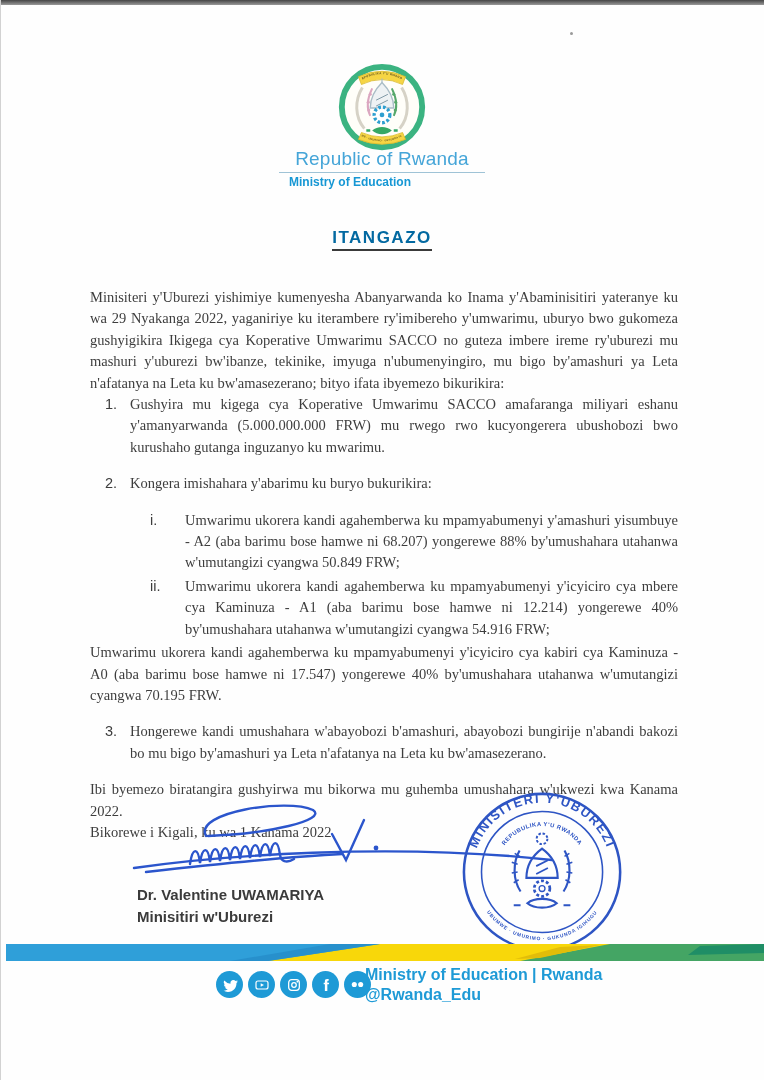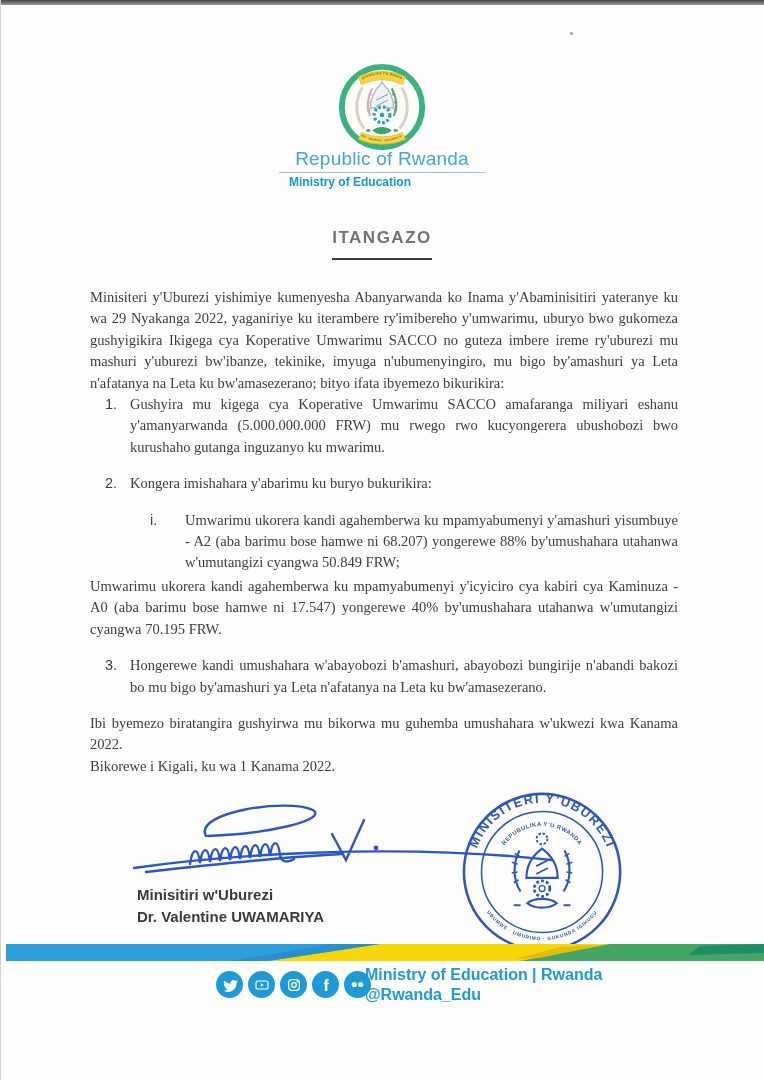--- a/index.html
+++ b/index.html
@@ -24,21 +24,21 @@
   .emblem-wrap{position:absolute;top:57px;left:333px;width:98px;height:104px;}
   .country{position:absolute;top:148px;left:0;width:764px;text-align:center;
     font-size:19px;font-weight:400;color:#45a5d8;letter-spacing:.2px;}
   .hdr-divider{position:absolute;top:172px;left:279px;width:206px;height:1px;background:#9fc3d6;}
   .ministry{position:absolute;top:175px;left:0;width:700px;text-align:center;
     font-size:12px;font-weight:bold;color:#1697d4;}
 
   .doc-title{position:absolute;top:228px;left:0;width:764px;text-align:center;}
   .doc-title span{
     display:inline-block;font-size:17px;font-weight:bold;letter-spacing:1.5px;
-    color:#737373;border-bottom:2.5px solid #3a3a3a;padding-bottom:10px;
+    color:#0369a1;border-bottom:2.5px solid #3a3a3a;padding-bottom:1px;
   }
 
   
   .content{position:absolute;top:287px;left:90px;width:588px;
     font-size:14.5px;line-height:21.4px;text-align:justify;}
   .content p{margin:0;font-family:Liberation Serif, serif;}
   .intro{margin:0 0 16px 0;}
   .li{display:flex;margin:0 0 15px 0;}
   .li .marker{flex:none;width:40px;padding-left:15px;box-sizing:border-box;}
   .li .txt{flex:1;}
@@ -130,20 +130,24 @@
     </div>
     <div class="li">
       <span class="marker">2.</span>
       <p class="txt">Kongera imishahara y'abarimu ku buryo bukurikira:</p>
     </div>
 
     <div class="sublist">
       <div class="sub">
         <span class="marker">i.</span>
         <p class="txt">Umwarimu ukorera kandi agahemberwa ku mpamyabumenyi y'amashuri yisumbuye - A2 (aba barimu bose hamwe ni 68.207) yongerewe 88% by'umushahara utahanwa w'umutangizi cyangwa 50.849 FRW;</p>
+      </div>
+      <div class="sub">
+        <span class="marker">ii.</span>
+        <p class="txt">Umwarimu ukorera kandi agahemberwa ku mpamyabumenyi y'icyiciro cya mbere cya Kaminuza - A1 (aba barimu bose hamwe ni 12.214) yongerewe 40% by'umushahara utahanwa w'umutangizi cyangwa 54.916 FRW;</p>
       </div>
       <div class="sub">
         <p class="txt">Umwarimu ukorera kandi agahemberwa ku mpamyabumenyi y'icyiciro cya kabiri cya Kaminuza - A0 (aba barimu bose hamwe ni 17.547) yongerewe 40% by'umushahara utahanwa w'umutangizi cyangwa 70.195 FRW.</p>
       </div>
     </div>
 
     <div class="li">
       <span class="marker">3.</span>
       <p class="txt">Hongerewe kandi umushahara w'abayobozi b'amashuri, abayobozi bungirije n'abandi bakozi bo mu bigo by'amashuri ya Leta n'afatanya na Leta ku bw'amasezerano.</p>
     </div>
@@ -191,22 +195,22 @@
       <path d="M95 64 C88 76 88 94 96 106" stroke-width="2.2"></path>
       <path d="M95 70 l-5 -3 M93 78 l-6 -2 M93 86 l-6 1 M94 94 l-5 3" stroke-width="1.6"></path>
       <path d="M141 64 C148 76 148 94 140 106" stroke-width="2.2"></path>
       <path d="M141 70 l5 -3 M143 78 l6 -2 M143 86 l6 1 M142 94 l5 3" stroke-width="1.6"></path>
       <path d="M103 118 C110 112 126 112 133 118 C126 124 110 124 103 118 Z" stroke-width="2.2"></path>
       <path d="M96 120 h-7 M140 120 h7" stroke-width="2"></path>
     </g>
   </svg>
 
   <div class="signatory">
+    <div>Dr. Valentine UWAMARIYA</div>
     <div>Minisitiri w'Uburezi</div>
-    <div>Dr. Valentine UWAMARIYA</div>
   </div>
 
   <svg class="footer-stripe" viewBox="0 0 764 17" preserveAspectRatio="none">
     <rect x="6" y="0" width="758" height="17" fill="#f8d70a"></rect>
     <polygon points="6,0 380,0 268,17 6,17" fill="#2f9fd9"></polygon>
     <polygon points="330,0 380,0 268,17 230,17" fill="#2790cc"></polygon>
     <polygon points="610,0 764,0 764,17 520,17" fill="#44a564"></polygon>
     <polygon points="700,2 764,0 764,9 688,11" fill="#1f8e66"></polygon>
     <polygon points="560,3 600,1 540,14 515,15" fill="#e2bd09"></polygon>
   </svg>

